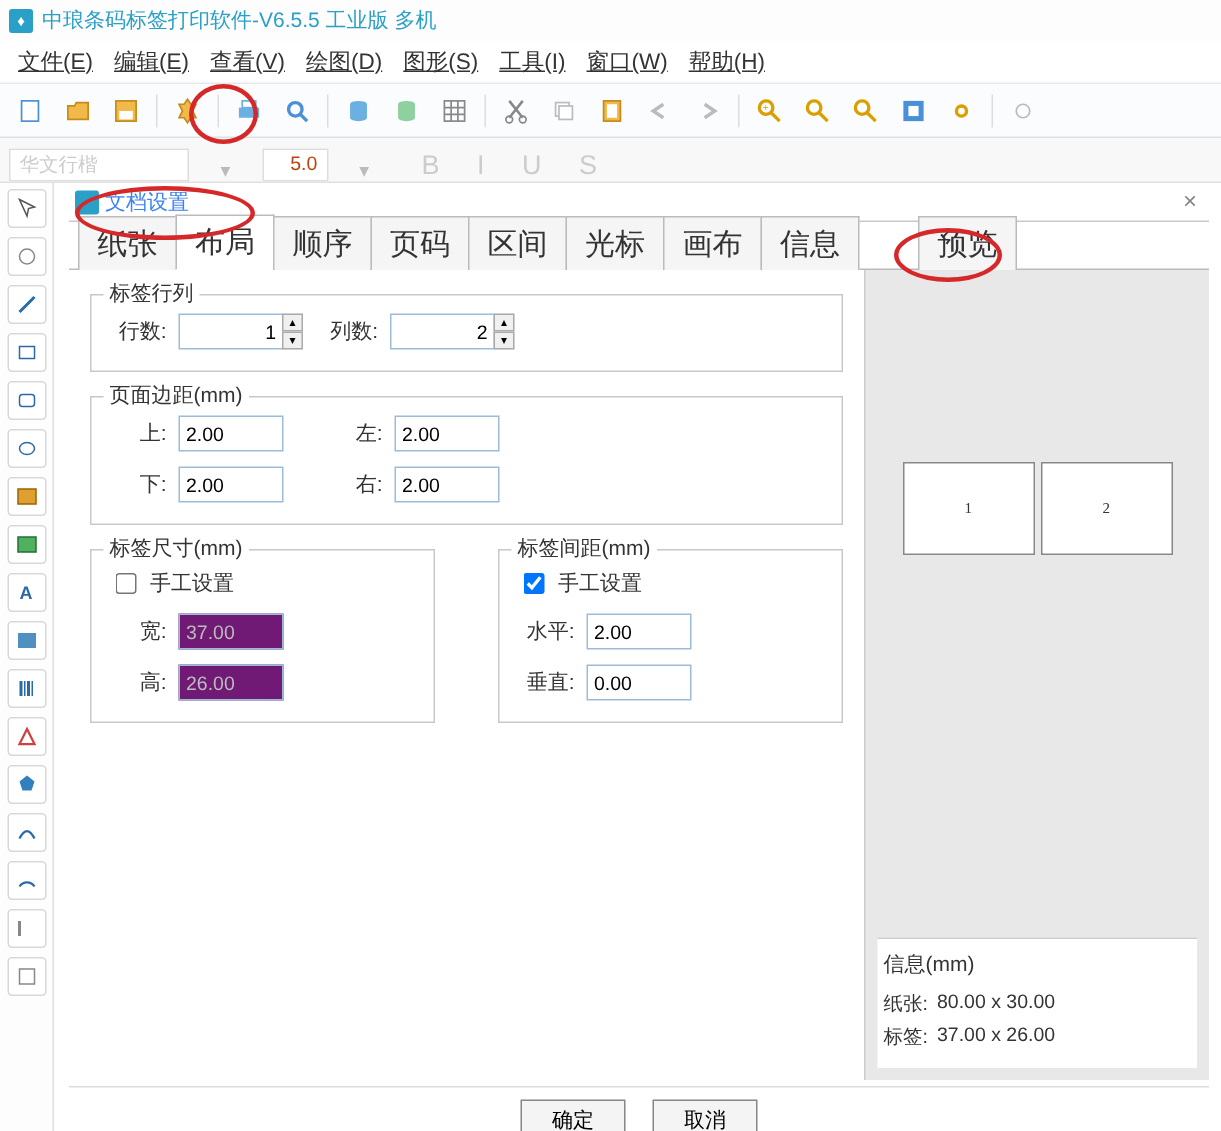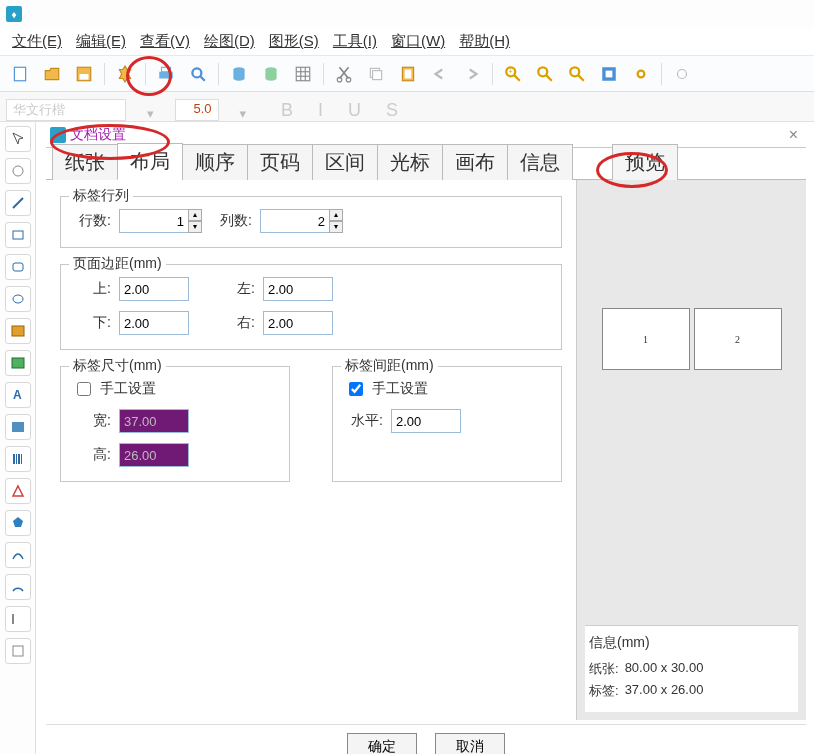--- a/index.html
+++ b/index.html
@@ -25,21 +25,21 @@
 .workspace { position:relative; display:flex; height: calc(754px - 28px - 28px - 36px - 30px); }
 
 .sidebar { width:36px; background:#fdfdfd; border-right:1px solid #e0e0e0; display:flex; flex-direction:column; align-items:center; padding-top:4px; gap:6px;}
 .sbtn { width:26px; height:26px; border:1px solid #d8d8d8; border-radius:3px; background:#fff; display:flex; align-items:center; justify-content:center; cursor:default;}
 .sbtn svg { width:16px; height:16px; }
 
 .dialog-wrap { position:absolute; left:46px; top:0; width:760px; height:620px; }
 
 .dlg-title { display:flex; align-items:center; height:26px; padding:0 4px; background:#fff; border-bottom:1px solid #c8c8c8;}
 .dlg-title .icon { width:16px;height:16px;background:#2aa0c8;border-radius:2px;margin-right:4px;}
-.dlg-title .txt { font-size:14px; color:#a21caf; font-weight:500;}
+.dlg-title .txt { font-size:14px; color:#3b82f6; font-weight:500;}
 .dlg-title .close { margin-left:auto; color:#888; font-size:16px; padding:0 4px; cursor:default;}
 
 .tabs-row { display:flex; align-items:flex-end; height:32px; background:#fff; border-bottom:1px solid #bbb; padding-left:6px; position:relative;}
 .tab { padding:4px 12px; border:1px solid #bbb; border-bottom:none; margin-right:-1px; background:#f5f5f5; font-size:20px; cursor:default; position:relative; top:1px;}
 .tab.active { background:#fff; border-bottom:1px solid #fff; }
 .tab.preview { margin-left:40px; }
 
 .dlg-body { display:flex; height:540px; }
 .form-area { width:530px; padding:16px 14px; }
 .preview-pane { flex:1; background:#e8e8e8; border-left:1px solid #ccc; padding:8px; display:flex; flex-direction:column;}
@@ -74,20 +74,21 @@
 .ring { position:absolute; border:3px solid #d62828; border-radius:50%; pointer-events:none; }
 .ring1 { left:126px; top:56px; width:46px; height:40px; }
 .ring2 { left:50px; top:124px; width:120px; height:36px; border-radius:50%/50%; }
 .ring3 { left:596px; top:152px; width:72px; height:36px; border-radius:50%/50%; }
 </style>
 </head>
 <body>
 
 <div class="titlebar">
   <span class="icon">♦</span>
+  <span class="title">中琅条码标签打印软件-V6.5.5 工业版 多机</span>
 </div>
 
 <div class="menubar">
   <span class="menuitem">文件(E)</span>
   <span class="menuitem">编辑(E)</span>
   <span class="menuitem">查看(V)</span>
   <span class="menuitem">绘图(D)</span>
   <span class="menuitem">图形(S)</span>
   <span class="menuitem">工具(I)</span>
   <span class="menuitem">窗口(W)</span>
@@ -399,20 +400,24 @@
           <div class="fieldset">
             <span class="legend">标签间距(mm)</span>
             <label class="chk">
               <input type="checkbox" checked="" style="">
               <span>手工设置</span>
             </label>
             <div class="row">
               <span class="lbl">水平:</span>
               <input class="num-input" value="2.00" style="">
             </div>
+            <div class="row">
+              <span class="lbl">垂直:</span>
+              <input class="num-input" value="0.00" style="">
+            </div>
           </div>
         </div>
 
       </div>
 
       <div class="preview-pane">
         <div class="preview-labels">
           <div class="preview-label">1</div>
           <div class="preview-label">2</div>
         </div>

